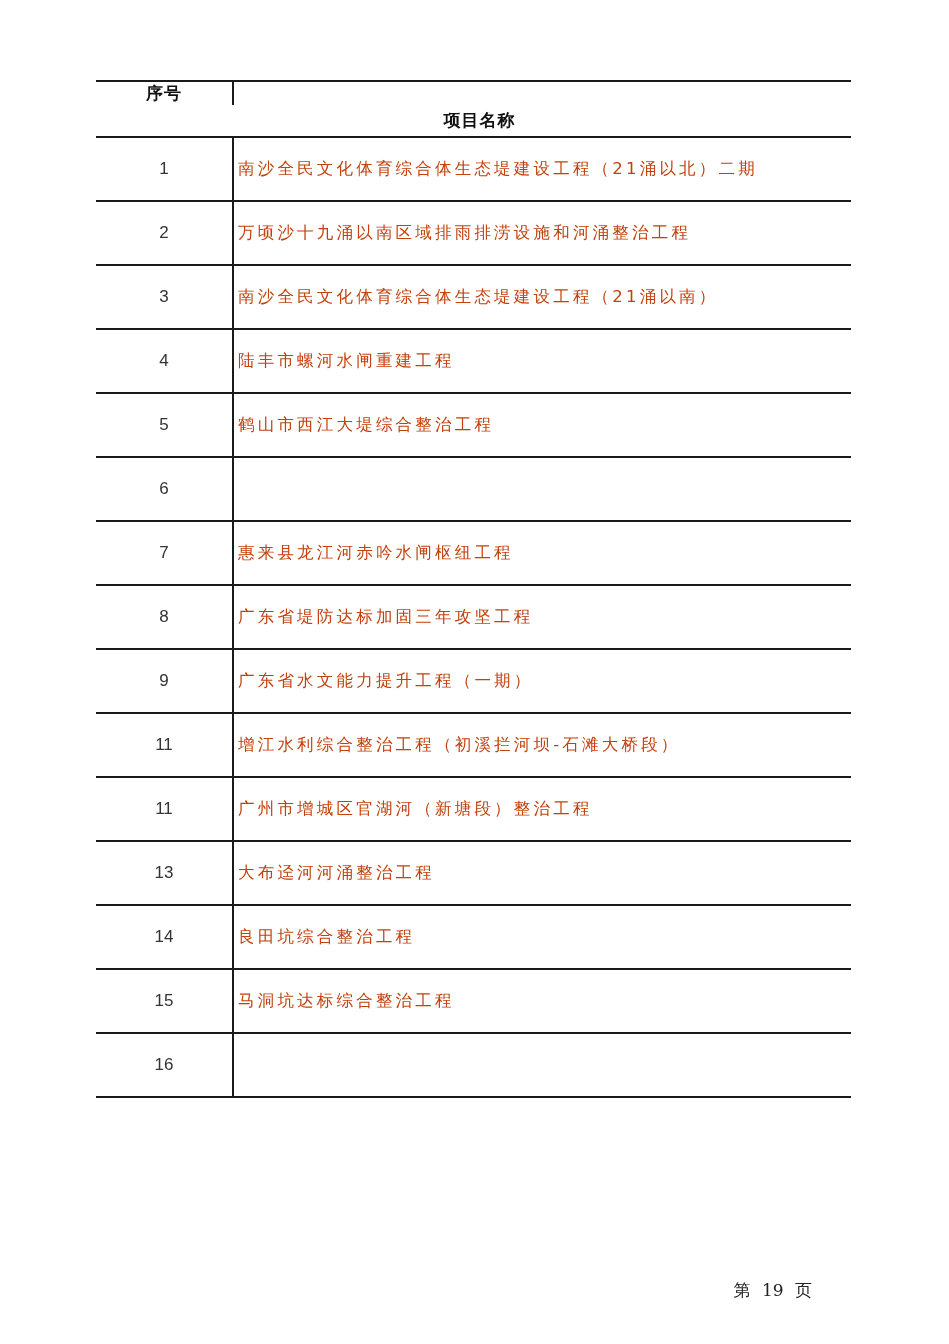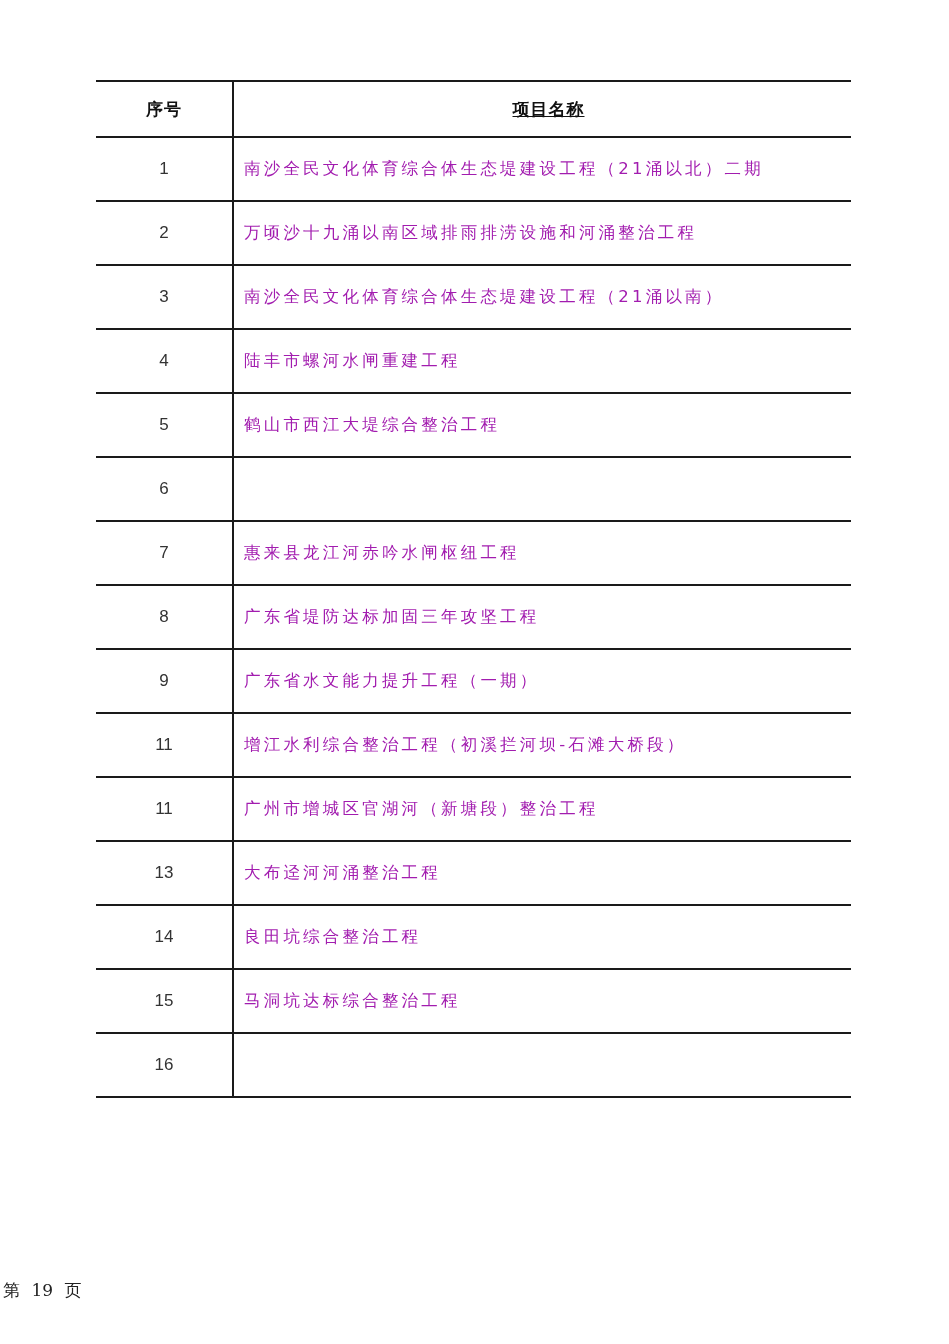--- a/index.html
+++ b/index.html
@@ -1,28 +1,28 @@
 <!DOCTYPE html>
 <html><head>
 <meta charset="utf-8">
 <style>
   html, body { margin: 0; padding: 0; background: #ffffff; }
   body { width: 949px; height: 1344px; position: relative; overflow: hidden;
          font-family: "DejaVu Sans", "Liberation Sans", sans-serif; color: #222; }
   .page-table { position: absolute; left: 96px; top: 80px; width: 755px; }
   .row { display: flex; height: 64px; border-bottom: 2px solid #1a1a1a; box-sizing: border-box; }
-  .row.header { height: 58px; border-top: 2px solid #1a1a1a; }
+  .row.header { height: 58px; border-top: 2px solid #1a1a1a; flex-direction: column; }
   .cell-no { width: 138px; border-right: 2px solid #1a1a1a; box-sizing: border-box;
              display: flex; align-items: center; justify-content: center;
              font-size: 17px; color: #333; font-family: "Liberation Sans", sans-serif; }
-  .cell-name { flex: 1; display: flex; align-items: center; padding-left: 10px;
-               font-size: 16.5px; letter-spacing: 3.2px; color: #a21caf; }
+  .cell-name { flex: 1; display: flex; align-items: center; padding-left: 4px;
+               font-size: 16.5px; letter-spacing: 3.2px; color: #c2410c; }
   .header .cell-no, .header .cell-name { font-weight: bold; color: #111; font-size: 17px; letter-spacing: 1px; }
-  .header .cell-name { justify-content: center; padding-left: 12px; text-decoration: underline; }
-  .footer { position: absolute; top: 1279px; left: 0; width: 815px; text-align: left;
+  .header .cell-name { justify-content: center; padding-left: 12px; }
+  .footer { position: absolute; top: 1279px; left: 0; width: 815px; text-align: right;
             font-family: "DejaVu Serif", "Liberation Serif", serif; font-size: 17px; color: #222; }
   .footer span { margin: 0 3px; }
 </style>
 </head>
 <body>
 
 <div class="page-table">
   <div class="row header">
     <div class="cell-no">序号</div>
     <div class="cell-name">项目名称</div>

